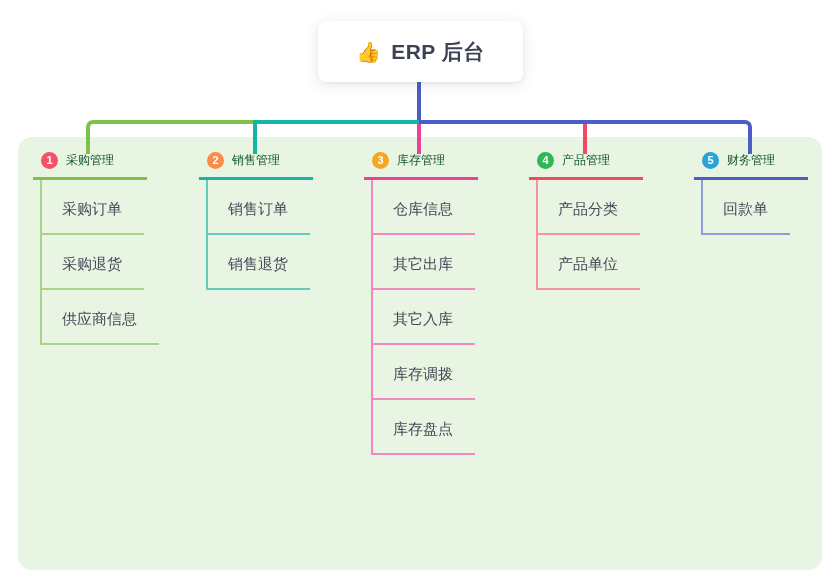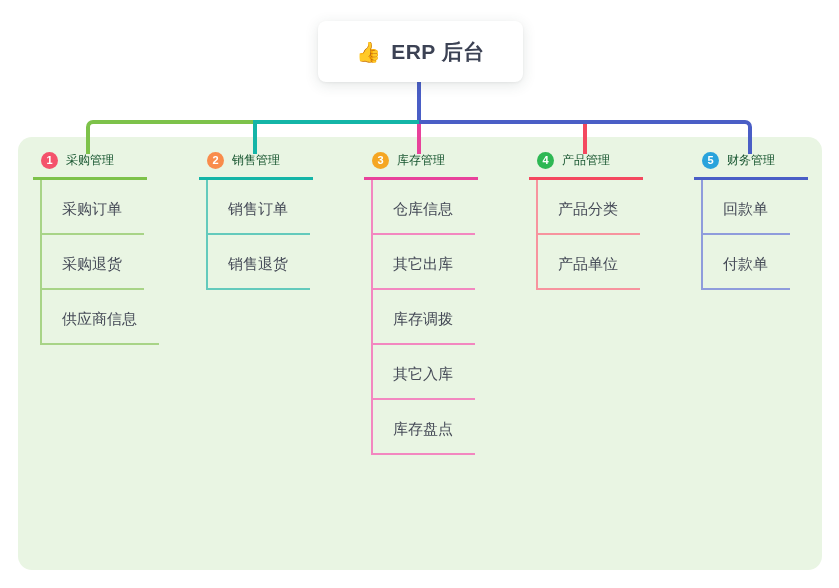--- a/index.html
+++ b/index.html
@@ -159,24 +159,24 @@
       <span class="branch-label">库存管理</span>
     </div>
     <div class="branch-children">
       <div class="child-row">
           <span class="child-label">仓库信息</span>
         </div>
       <div class="child-row">
           <span class="child-label">其它出库</span>
         </div>
       <div class="child-row">
+          <span class="child-label">其它入库</span>
+        </div>
+      <div class="child-row">
           <span class="child-label">库存调拨</span>
-        </div>
-      <div class="child-row">
-          <span class="child-label">其它入库</span>
         </div>
       <div class="child-row">
           <span class="child-label">库存盘点</span>
         </div>
     </div>
   </div>
 
   <div class="branch branch-4" style="--line: #f4485f; --child-line: #f7939e; --badge: #2eb854;">
     <div class="branch-title">
       <span class="badge">4</span>
@@ -194,19 +194,16 @@
 
   <div class="branch branch-5" style="--line: #4a5ec6; --child-line: #8f9cdc; --badge: #29a3dc;">
     <div class="branch-title">
       <span class="badge">5</span>
       <span class="branch-label">财务管理</span>
     </div>
     <div class="branch-children">
       <div class="child-row">
           <span class="child-label">回款单</span>
         </div>
-      <div class="child-row">
-          <span class="child-label">付款单</span>
-        </div>
     </div>
   </div>
 
 </div>
 
 </body></html>

